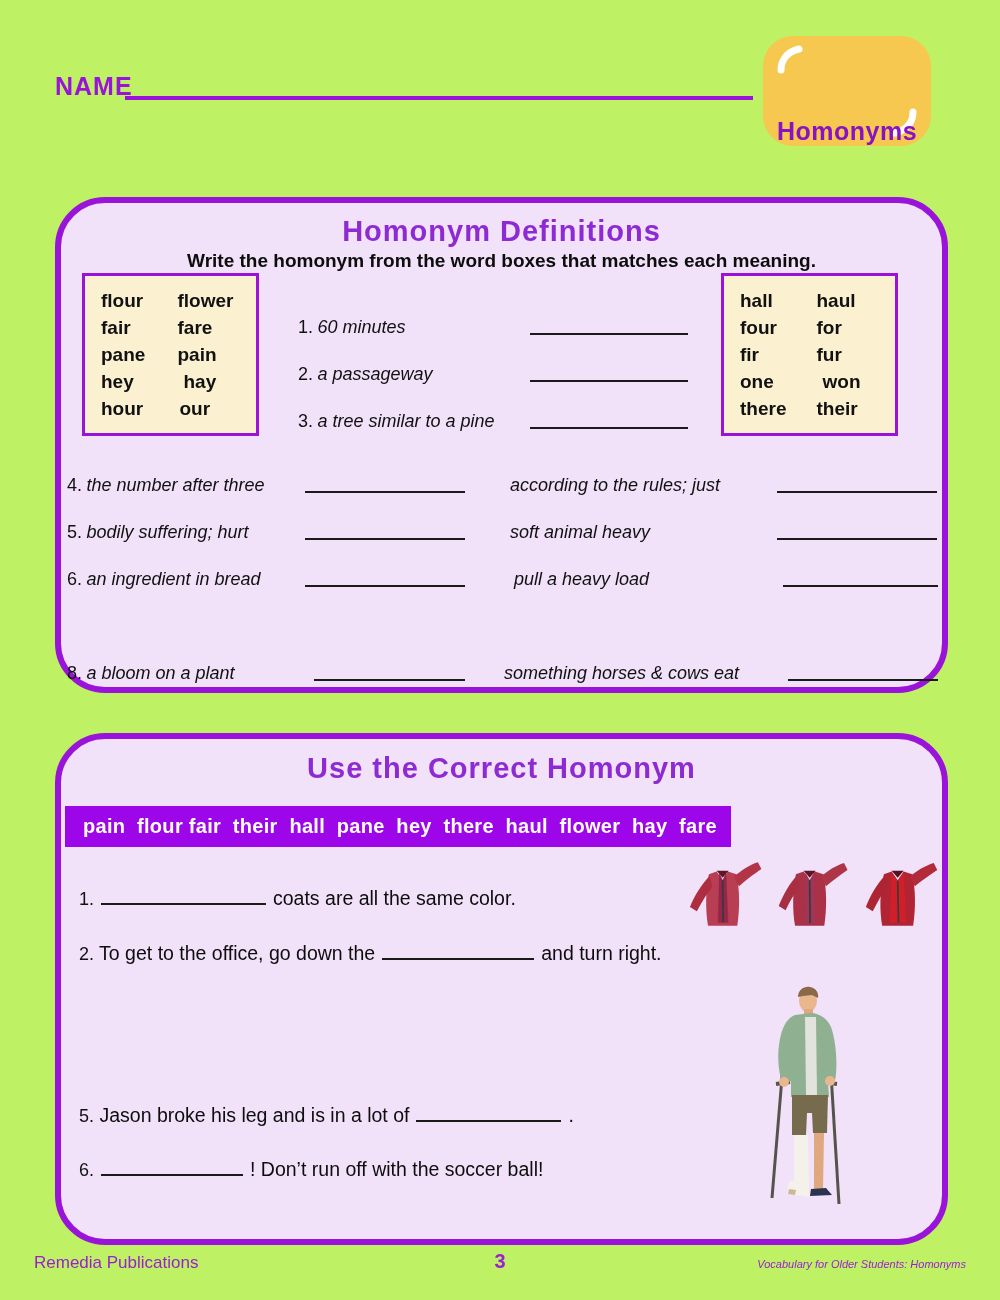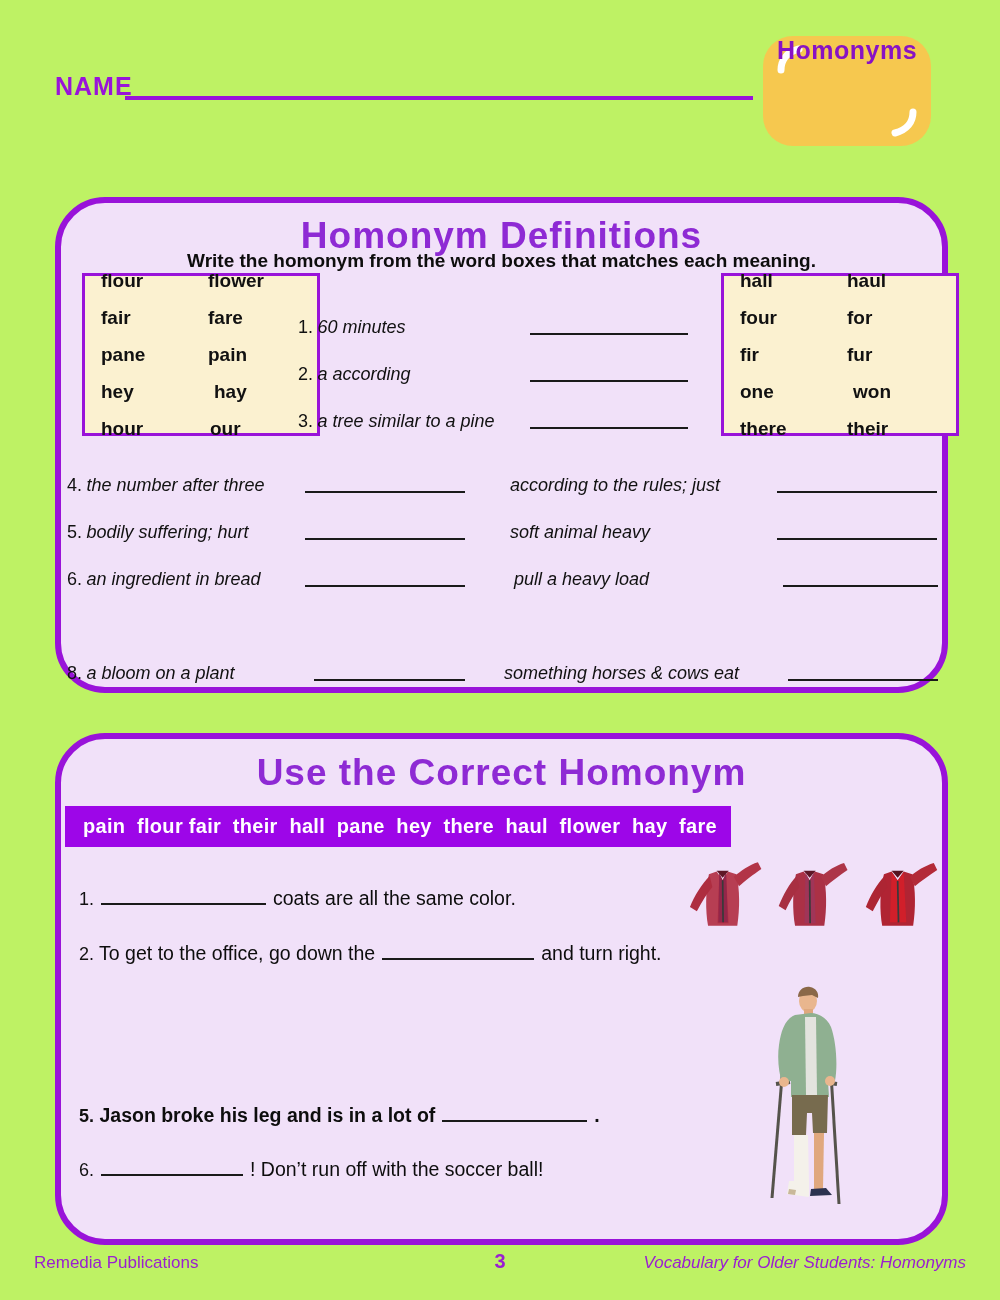--- a/index.html
+++ b/index.html
@@ -16,49 +16,49 @@
   .name-label{
     font-size:25px;font-weight:bold;color:#9913d9;letter-spacing:1px;
   }
   .name-line{
     position:absolute;left:70px;top:24px;width:628px;height:0;
     border-bottom:4px solid #9913d9;
   }
   .badge{
     position:absolute;left:763px;top:36px;width:168px;height:110px;
     background:#f6c84f;border-radius:30px;
-    display:flex;align-items:flex-start;justify-content:center;
+    display:flex;align-items:flex-end;justify-content:center;
   }
   .badge-shine{position:absolute;left:0;top:0;width:100%;height:100%;}
   .badge-text{
     font-size:25px;font-weight:bold;color:#8812c4;letter-spacing:.5px;
     position:relative;z-index:2;
   }
   
   .section{
     position:absolute;left:55px;width:893px;
     background:#f1e1f9;border:6px solid #9913d9;border-radius:50px;
     box-sizing:border-box;
   }
   .sec1{top:197px;height:496px;}
   .sec2{top:733px;height:512px;}
   .sec-title{
     position:absolute;left:0;width:100%;text-align:center;
-    font-size:37px;font-weight:bold;color:#8e2ad4;letter-spacing:1px;
+    font-size:29px;font-weight:bold;color:#8e2ad4;letter-spacing:1px;
   }
   .sec-instr{
     position:absolute;left:0;width:100%;text-align:center;
     font-size:19px;font-weight:bold;color:#0d0d0d;
   }
   
   .word-box{
-    position:absolute;top:70px;width:238px;height:163px;
+    position:absolute;top:70px;width:177px;height:163px;
     background:#fbf1d0;border:3px solid #9913d9;box-sizing:border-box;
     display:grid;grid-template-columns:1fr 1fr;align-content:center;
-    row-gap:15px;padding:6px 10px 6px 16px;
+    row-gap:5px;padding:6px 10px 6px 16px;
   }
   .wb-left{left:21px;}
   .wb-right{left:660px;}
   .word-box span{font-size:19px;font-weight:bold;color:#111;}
   .word-box .c2{padding-left:4px;}
   
   .def-row{position:absolute;height:26px;}
   .num{font-style:normal;font-size:18px;color:#111;}
   .itxt{font-style:italic;font-size:18px;color:#111;}
   .blank{
@@ -84,21 +84,21 @@
   .jackets svg{width:88px;height:86px;}
   .man{position:absolute;left:704px;top:244px;width:100px;height:228px;}
   
   .footer{
     position:absolute;left:0;top:1250px;width:1000px;
     padding:0 34px;box-sizing:border-box;
     display:flex;align-items:baseline;color:#9a1fd1;
   }
   .footer .f-left{flex:1;font-size:17px;}
   .footer .f-page{flex:0;font-size:20px;font-weight:bold;}
-  .footer .f-right{flex:1;text-align:right;font-style:italic;font-size:17px;}
+  .footer .f-right{flex:1;text-align:right;font-style:italic;font-size:11px;}
 </style>
 </head>
 <body>
 
 <div class="page">
 
   <div class="name-row">
     <span class="name-label">NAME</span>
     <div class="name-line"></div>
   </div>
@@ -139,21 +139,21 @@
         <span class="c2" style="padding-left:10px;">won</span>
       <span>there</span>
         <span class="c2">their</span>
     </div>
 
     <div class="def-row" style="top:90px;left:0;width:100%;">
       <span class="abs" style="left:237px;"><span class="num">1.</span> <span class="itxt">60 minutes</span></span>
       <span class="blank abs" style="left:469px;width:158px;"></span>
     </div>
     <div class="def-row" style="top:137px;left:0;width:100%;">
-      <span class="abs" style="left:237px;"><span class="num">2.</span> <span class="itxt">a according</span></span>
+      <span class="abs" style="left:237px;"><span class="num">2.</span> <span class="itxt">a passageway</span></span>
       <span class="blank abs" style="left:469px;width:158px;"></span>
     </div>
     <div class="def-row" style="top:184px;left:0;width:100%;">
       <span class="abs" style="left:237px;"><span class="num">3.</span> <span class="itxt">a tree similar to a pine</span></span>
       <span class="blank abs" style="left:469px;width:158px;"></span>
     </div>
 
     <div class="def-row" style="top:248px;left:0;width:100%;">
       <span class="abs" style="left:6px;"><span class="num">4.</span> <span class="itxt">the number after three</span></span>
       <span class="blank abs" style="left:244px;width:160px;"></span>
@@ -184,21 +184,21 @@
     <div class="sec-title" style="top:13px;">Use the Correct Homonym</div>
 
     <div class="word-bank">pain  flour fair  their  hall  pane  hey  there  haul  flower  hay  fare</div>
 
     <div class="sentence" style="top:148px;">
       <span class="num">1.</span><span class="blank" style="width:165px;"></span><span>coats are all the same color.</span>
     </div>
     <div class="sentence" style="top:203px;">
       <span class="num">2.</span> <span>To get to the office, go down the</span><span class="blank" style="width:152px;"></span><span>and turn right.</span>
     </div>
-    <div class="sentence" style="top:365px;font-weight:bold;">
+    <div class="sentence" style="top:365px;">
       <span class="num">5.</span> <span>Jason broke his leg and is in a lot of</span><span class="blank" style="width:145px;"></span><span>.</span>
     </div>
     <div class="sentence" style="top:419px;">
       <span class="num">6.</span><span class="blank" style="width:142px;"></span><span>! Don’t run off with the soccer ball!</span>
     </div>
 
     <div class="jackets">
       <svg viewBox="0 0 100 100">
         <path d="M46 20 L50 28 L54 20 L57 77 L44 77 Z" fill="#8e2240"></path>
         <path d="M34 20 C30 40 30 62 33 80 L67 80 C70 60 70 38 66 20 L56 17 L50 27 L43 17 Z" fill="#b23044" fill-opacity="0.92"></path>

